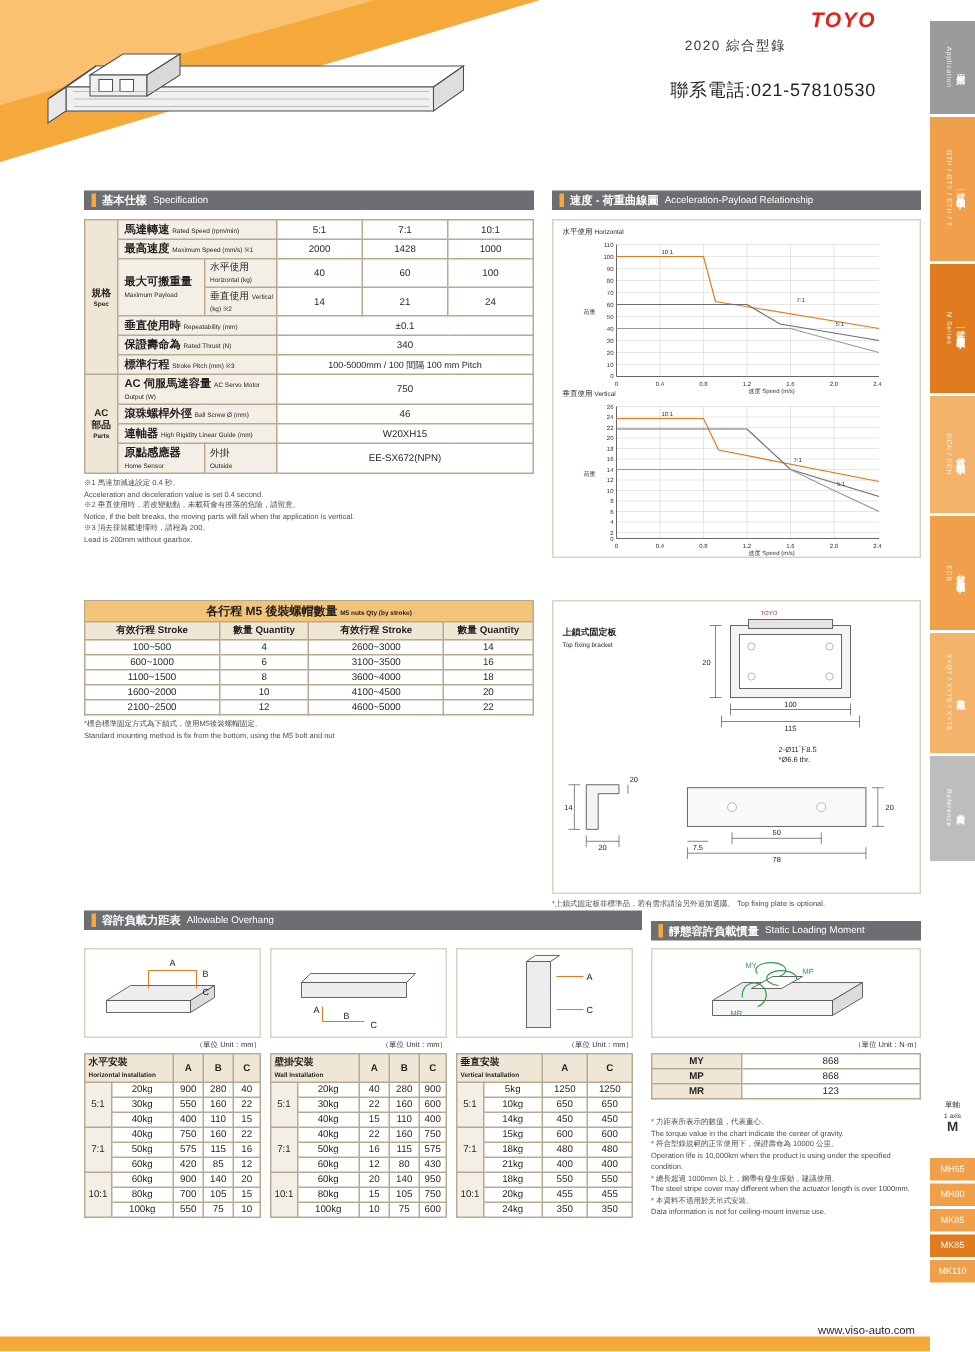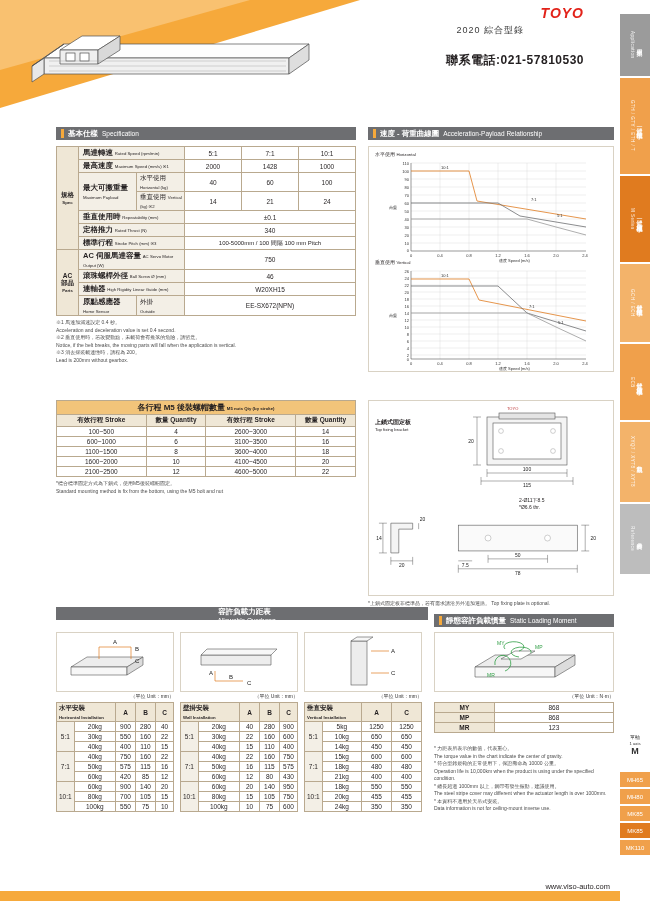--- a/index.html
+++ b/index.html
@@ -28,21 +28,21 @@
   .rail-bottom.sel { background:#e07b1f; }
 
   
   .top-banner { position:absolute; left:0; top:0; width:620px; height:108px; background:#ffffff; }
   .banner-tri { position:absolute; left:0; top:0; width:0; height:0;
      border-top:108px solid #f6a93b; border-right:360px solid transparent; }
   .banner-tri2 { position:absolute; left:0; top:0; width:0; height:0;
      border-top:70px solid #f9c170; border-right:250px solid transparent; }
   .year { position:absolute; right:96px; top:8px; font-size:9px; color:#3b3b3b; letter-spacing:1px;margin-top:16px;}
   .brandlabel { position:absolute; right:36px; top:5px; font-size:14px; font-weight:bold; font-style:italic; color:#e2231a; letter-spacing:1px;}
-  .phone { position:absolute; right:36px; top:52px; font-size:12px; font-weight:bold; color:#231f20; letter-spacing:.5px;text-align:right;}
+  .phone { position:absolute; right:36px; top:52px; font-size:12px; font-weight:normal; color:#231f20; letter-spacing:.5px;text-align:right;}
 
   
   .actuator { position:absolute; left:24px; top:14px; width:290px; height:78px; }
 
   
   .sec-hd {
     position:absolute; height:13px; background:#6d6e71; color:#fff;
     display:flex; align-items:center; padding-left:5px; font-size:7.5px; font-weight:bold;
   }
   .sec-hd .en { font-weight:normal; font-size:6.5px; margin-left:4px; }
@@ -197,21 +197,21 @@
       </tr>
       <tr>
         <td class="lbl-cell" colspan="2" style="text-align:left;padding-left:4px;">
           <span class="bold" style="font-size:7.5px;">垂直使用時</span>
           <span class="tiny">Repeatability (mm)</span>
         </td>
         <td colspan="3">±0.1</td>
       </tr>
       <tr>
         <td class="lbl-cell" colspan="2" style="text-align:left;padding-left:4px;">
-          <span class="bold" style="font-size:7.5px;">定格推力</span>
+          <span class="bold" style="font-size:7.5px;">保證壽命為</span>
           <span class="tiny">Rated Thrust (N)</span>
         </td>
         <td colspan="3">340</td>
       </tr>
       <tr>
         <td class="lbl-cell" colspan="2" style="text-align:left;padding-left:4px;">
           <span class="bold" style="font-size:7.5px;">標準行程</span>
           <span class="tiny">Stroke Pitch (mm) ※3</span>
         </td>
         <td colspan="3" style="font-size:6px;">100-5000mm / 100 間隔 100 mm Pitch</td>
@@ -539,21 +539,21 @@
         <text x="222" y="31">20</text>
           <text x="50" y="12">20</text>
       </g>
     </svg>
   </div>
 
   <div class="note" style="position:absolute;left:368px;top:600px;width:246px;">
     <span>*上鎖式固定板非標準品，若有需求請洽另外追加選購。</span> <span>Top fixing plate is optional.</span>
   </div>
 
-  <div class="sec-hd" style="left:56px; top:607px; width:372px;flex-direction:column;">
+  <div class="sec-hd" style="left:56px; top:607px; width:372px;">
     <span>容許負載力距表</span>
       <span class="en">Allowable Overhang</span>
   </div>
 
   <div style="position:absolute;left:56px;top:632px;width:118px;height:60px;border:1px solid #d9d2c4;background:#fff;">
     <svg viewBox="0 0 118 60" style="width:118px;height:60px;">
       <g stroke="#555" stroke-width="0.6" fill="#ededed">
         <polygon points="14,34 30,24 86,24 70,34"></polygon>
         <polygon points="14,34 14,42 70,42 70,34" fill="#f7f7f7"></polygon>
         <polygon points="70,34 86,24 86,32 70,42" fill="#dcdcdc"></polygon>

